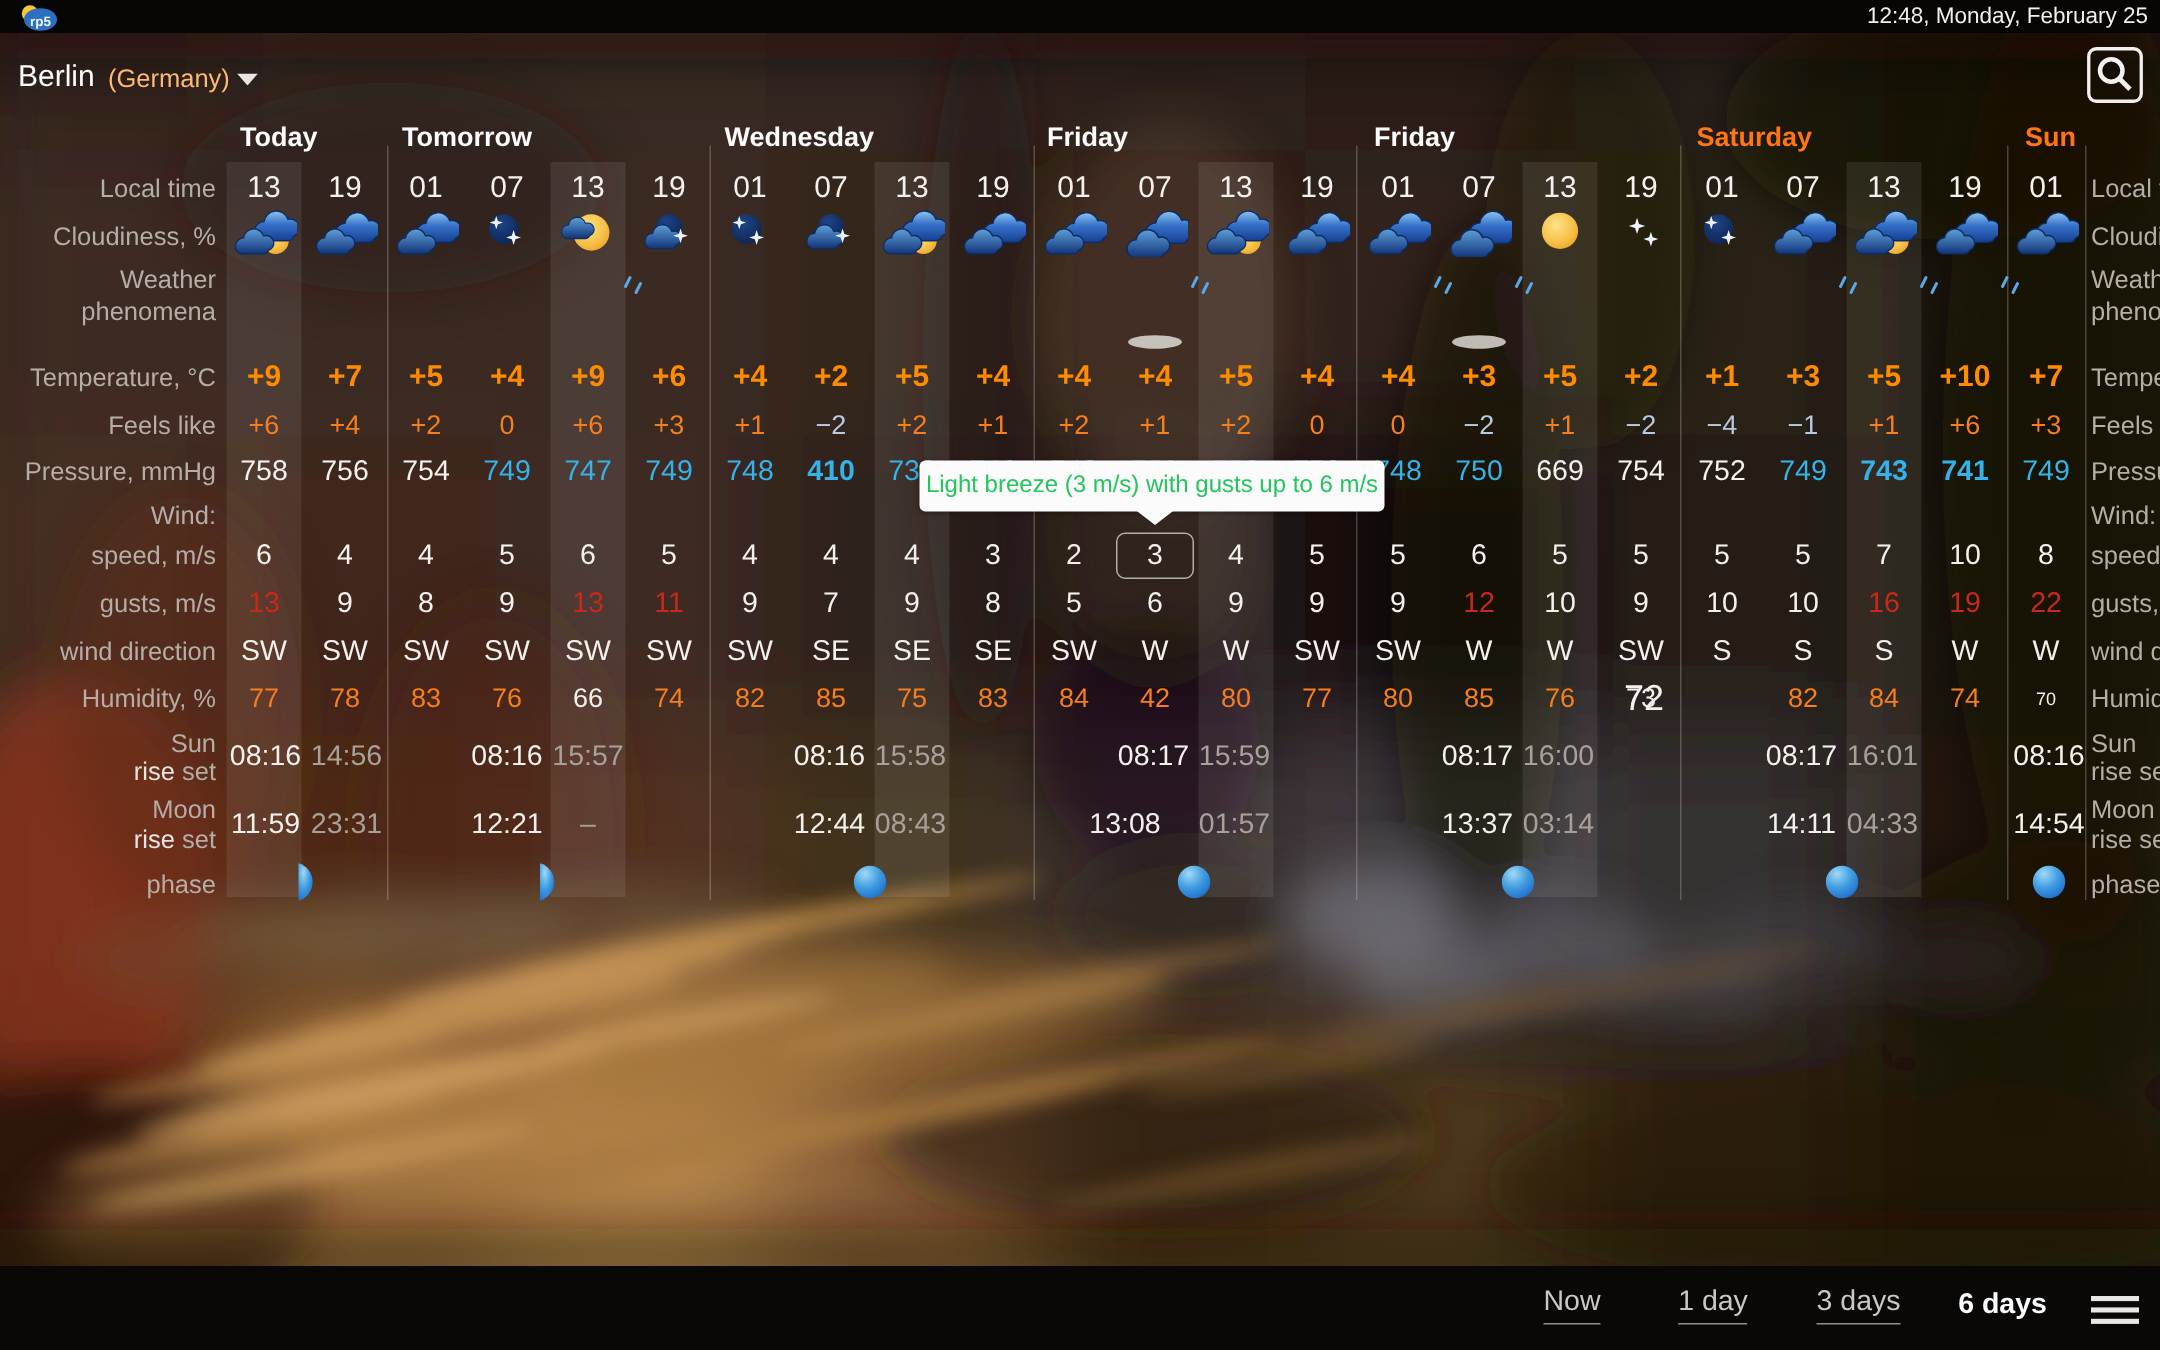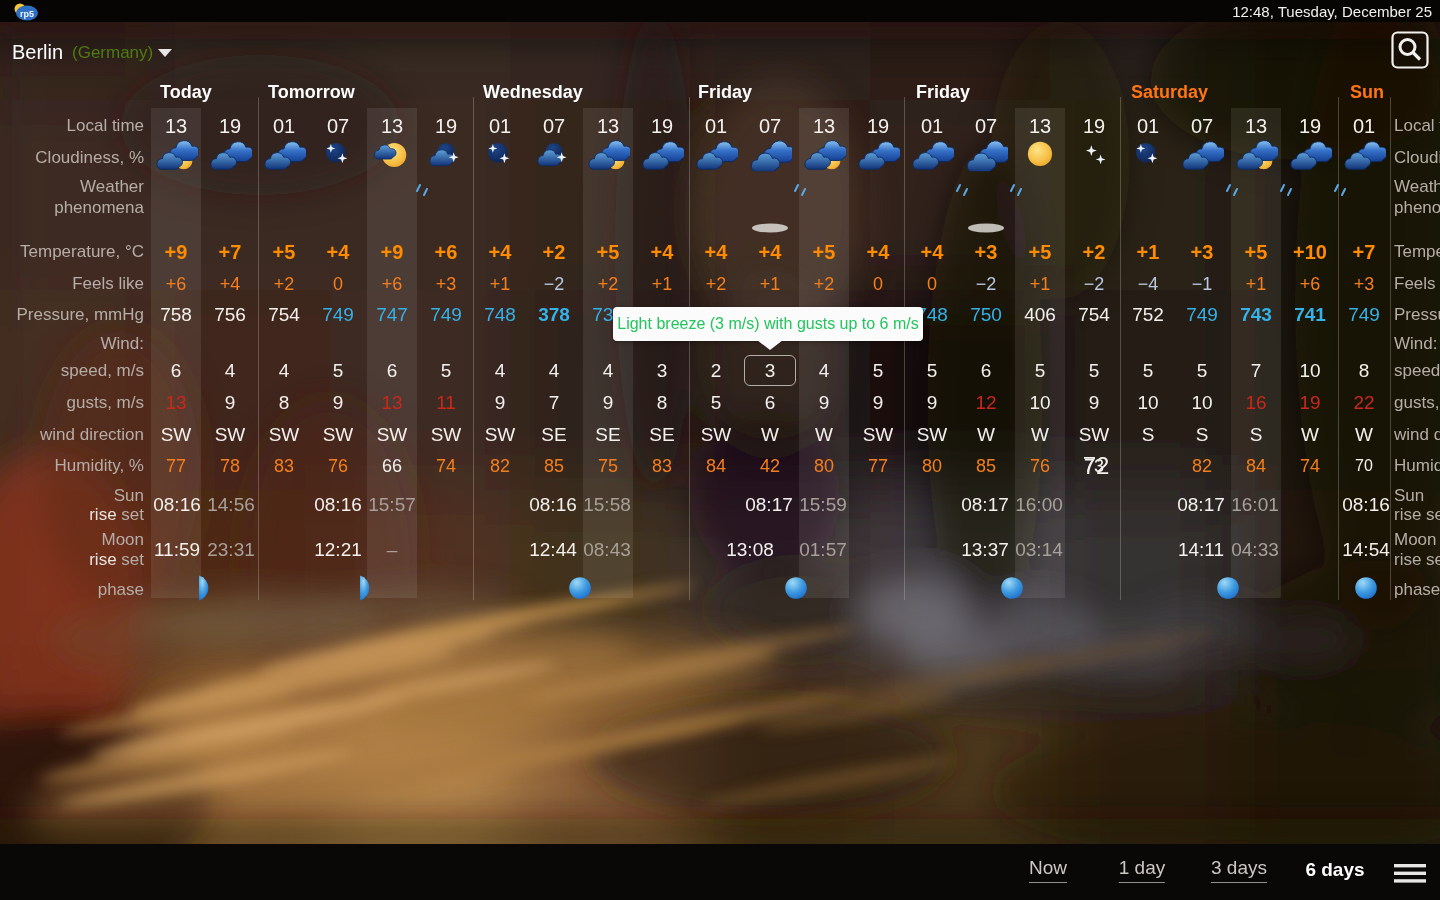--- a/index.html
+++ b/index.html
@@ -220,23 +220,23 @@
 <div class="sep" style="left:688.5px"></div>
 <div class="sep" style="left:904px"></div>
 <div class="sep" style="left:1119.5px"></div>
 <div class="sep" style="left:1338px"></div>
 <div class="sep" style="left:1390px"></div>
 <svg width="34" height="22" style="position:absolute;left:8px;top:0">
 <circle cx="12" cy="9" r="5.5" fill="#f8c63c"></circle>
 <ellipse cx="19" cy="13" rx="11" ry="7.5" fill="#2d6fc2"></ellipse>
 <text x="19" y="17" font-size="9" font-weight="bold" fill="#eef6ff" text-anchor="middle" font-family="Liberation Sans">rp5</text>
 </svg>
-<div style="position:absolute;right:8px;top:11px;transform:translateY(-50%);color:#f2f0ee;font-size:15px;">12:48, Tuesday, December 25</div>
+<div style="position:absolute;right:8px;top:11px;transform:translateY(-50%);color:#f2f0ee;font-size:15px;">12:48, Monday, February 25</div>
 <div style="position:absolute;left:12px;top:52px;transform:translateY(-50%);color:#fff;font-size:20px;">Berlin</div>
-<div style="position:absolute;left:72px;top:53px;transform:translateY(-50%);color:#4d7c0f;font-size:17px;">(Germany)</div>
+<div style="position:absolute;left:72px;top:53px;transform:translateY(-50%);color:#fdba74;font-size:17px;">(Germany)</div>
 <svg width="14" height="8" style="position:absolute;left:158px;top:49px">
     <path d="M0,0 L14,0 L7,8 Z" fill="#e8e6e4"></path>
   </svg>
 <svg width="38" height="38" style="position:absolute;left:1391px;top:31px">
 <rect x="1.5" y="1.5" width="35" height="35" rx="5" fill="rgba(20,14,10,0.25)" stroke="#f3f1ef" stroke-width="2.2"></rect>
 <circle cx="16.5" cy="16" r="7.5" fill="none" stroke="#f3f1ef" stroke-width="3"></circle>
 <line x1="22" y1="21.5" x2="29" y2="28.5" stroke="#f3f1ef" stroke-width="3.2"></line>
 </svg>
 <div class="day" style="left:160px;top:92px;color:#fdfdfd">Today</div>
 <div class="day" style="left:268px;top:92px;color:#fdfdfd">Tomorrow</div>
@@ -445,30 +445,30 @@
 <div class="t o" style="left:1256px;top:284px;font-size:18px">+1</div>
 <div class="t o" style="left:1310px;top:284px;font-size:18px">+6</div>
 <div class="t o" style="left:1364px;top:284px;font-size:18px">+3</div>
 <div class="t" style="left:176px;top:315px">758</div>
 <div class="t" style="left:230px;top:315px">756</div>
 <div class="t" style="left:284px;top:315px">754</div>
 <div class="t bl" style="left:338px;top:315px">749</div>
 <div class="t bl" style="left:392px;top:315px">747</div>
 <div class="t bl" style="left:446px;top:315px">749</div>
 <div class="t bl" style="left:500px;top:315px">748</div>
-<div class="t bl b" style="left:554px;top:315px">378</div>
+<div class="t bl b" style="left:554px;top:315px">410</div>
 <div class="t bl" style="left:608px;top:315px">738</div>
 <div class="t bl" style="left:662px;top:315px">746</div>
 <div class="t bl" style="left:716px;top:315px">748</div>
 <div class="t bl" style="left:770px;top:315px">750</div>
 <div class="t bl" style="left:824px;top:315px">752</div>
 <div class="t bl" style="left:878px;top:315px">750</div>
 <div class="t bl" style="left:932px;top:315px">748</div>
 <div class="t bl" style="left:986px;top:315px">750</div>
-<div class="t" style="left:1040px;top:315px">406</div>
+<div class="t" style="left:1040px;top:315px">669</div>
 <div class="t" style="left:1094px;top:315px">754</div>
 <div class="t" style="left:1148px;top:315px">752</div>
 <div class="t bl" style="left:1202px;top:315px">749</div>
 <div class="t bl b" style="left:1256px;top:315px">743</div>
 <div class="t bl b" style="left:1310px;top:315px">741</div>
 <div class="t bl" style="left:1364px;top:315px">749</div>
 <div class="t" style="left:176px;top:371px">6</div>
 <div class="t" style="left:230px;top:371px">4</div>
 <div class="t" style="left:284px;top:371px">4</div>
 <div class="t" style="left:338px;top:371px">5</div>
@@ -552,21 +552,21 @@
 <div class="t o" style="left:824px;top:466px;font-size:18px">80</div>
 <div class="t o" style="left:878px;top:466px;font-size:18px">77</div>
 <div class="t o" style="left:932px;top:466px;font-size:18px">80</div>
 <div class="t o" style="left:986px;top:466px;font-size:18px">85</div>
 <div class="t o" style="left:1040px;top:466px;font-size:18px">76</div>
 <div class="t" style="left:1094px;top:466px;font-size:18px">73</div>
 <div class="t" style="left:1096px;top:466px;font-size:24px">72</div>
 <div class="t o" style="left:1202px;top:466px;font-size:18px">82</div>
 <div class="t o" style="left:1256px;top:466px;font-size:18px">84</div>
 <div class="t o" style="left:1310px;top:466px;font-size:18px">74</div>
-<div class="t" style="left:1364px;top:466px;font-size:16px">70</div>
+<div class="t" style="left:1364px;top:466px;font-size:12px">70</div>
 <div class="t" style="left:177px;top:505px">08:16</div>
 <div class="t gy" style="left:231px;top:505px">14:56</div>
 <div class="t" style="left:177px;top:550px">11:59</div>
 <div class="t gy" style="left:231px;top:550px">23:31</div>
 <div class="ic" style="left:205px;top:588px"><svg width="28" height="28">
       <path d="M8,1.5 L8,26.5 A13,13 0 0 0 8,1.5 Z" fill="url(#mg)"></path>
     </svg></div>
 <div class="t" style="left:338px;top:505px">08:16</div>
 <div class="t gy" style="left:392px;top:505px">15:57</div>
 <div class="t" style="left:338px;top:550px">12:21</div>

